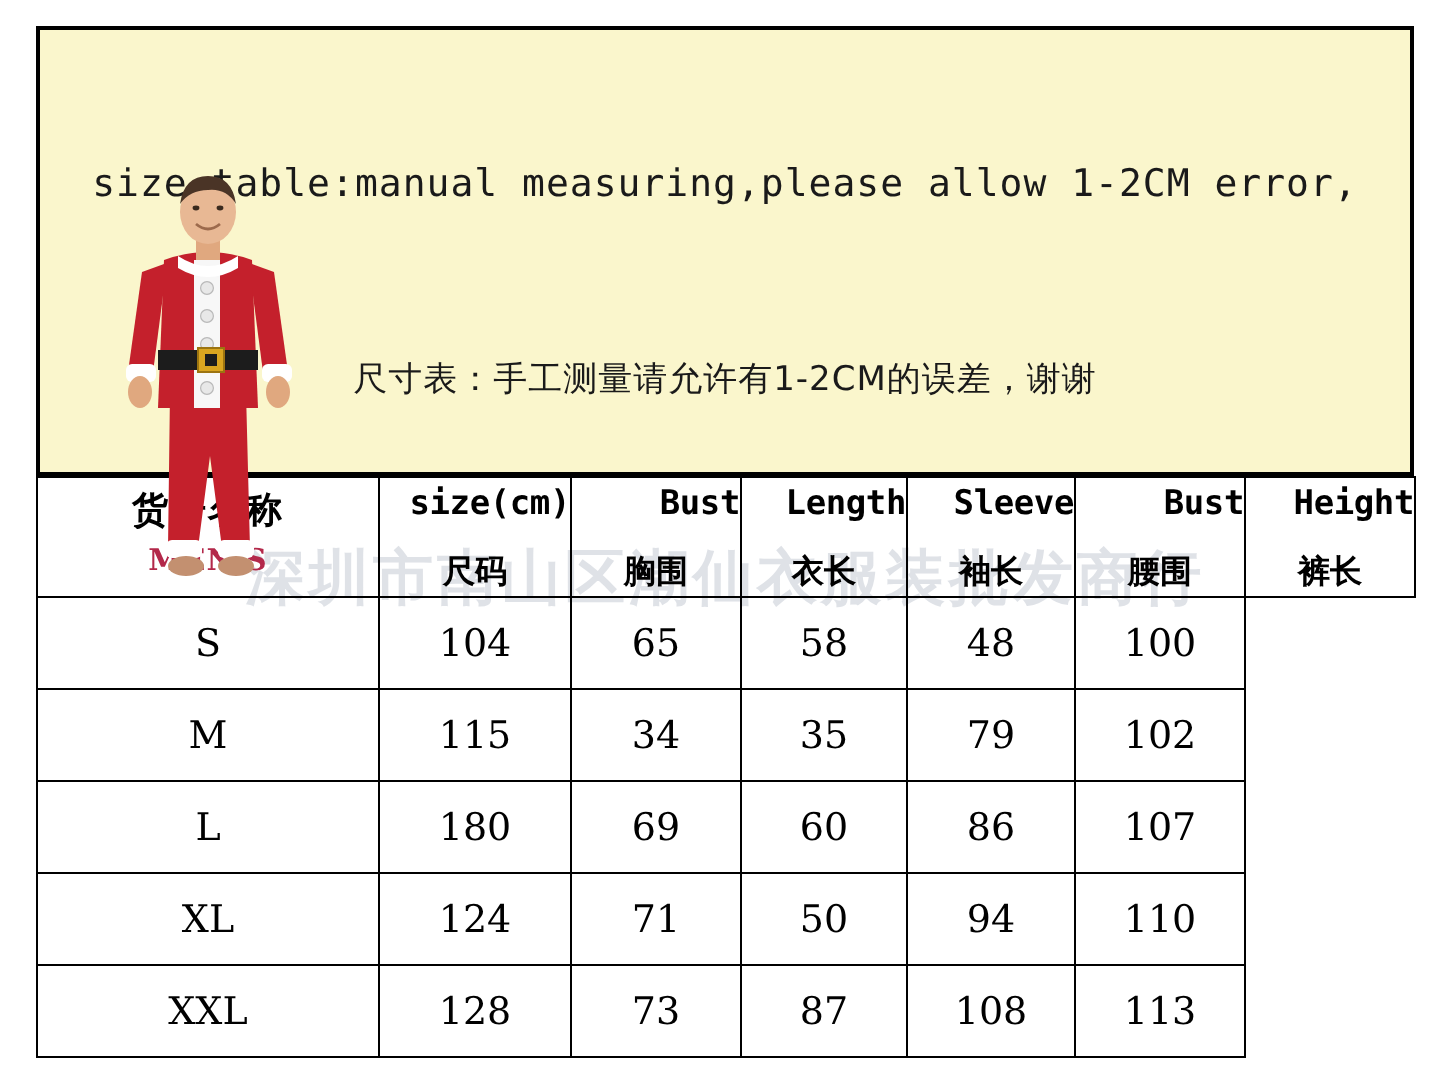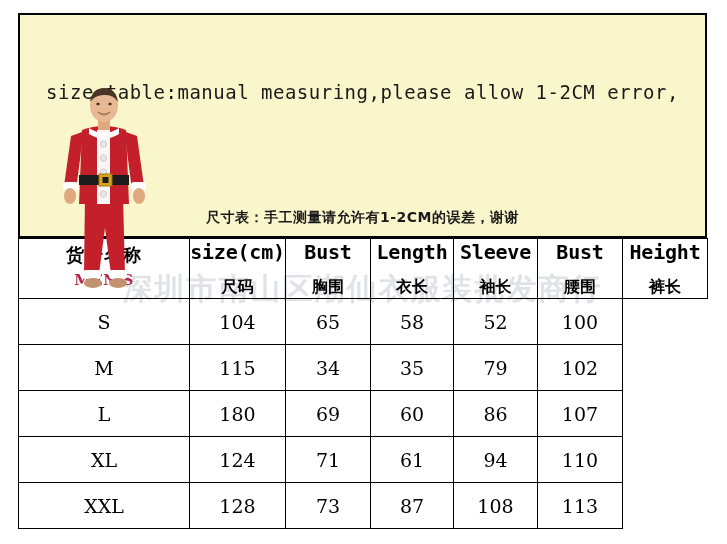--- a/index.html
+++ b/index.html
@@ -52,24 +52,23 @@
   }
   .notice-en2 {
     top: 118px;
     font-family: "DejaVu Sans Mono", monospace;
     font-size: 19px;
     letter-spacing: 0.5px;
   }
   .notice-cn {
     top: 163px;
     font-family: "DejaVu Sans", sans-serif;
-    font-size: 14px;
-    font-weight: bold;
+    font-size: 17px;
+    font-weight: normal;
     letter-spacing: 0.5px;
-    margin-top: 31px;
   }
 
   
   .size-table-wrap {
     position: absolute;
     left: 18px;
     top: 238px;
     width: 689px;
     height: 286px;
   }
@@ -100,23 +99,24 @@
   col.c-waist   { width: 85px; }
   col.c-height  { width: 85px; }
 
   .hdr-cell {
     height: 59px;
     line-height: 1.1;
   }
   .hdr-en {
     display: block;
     font-family: "DejaVu Sans Mono", monospace;
-    font-size: 20px;
+    font-size: 17px;
     color: #000000;
     letter-spacing: -0.2px;
+    text-align: right;
   }
   .hdr-cn {
     display: block;
     font-family: "DejaVu Sans", sans-serif;
     font-size: 16px;
     font-weight: bold;
     color: #000000;
     margin-top: 15px;
   }
 
@@ -299,21 +299,21 @@
           </th>
         </tr>
       </thead>
 
       <tbody>
         <tr>
           <td class="data-cell">S</td>
           <td class="data-cell">104</td>
           <td class="data-cell">65</td>
           <td class="data-cell">58</td>
-          <td class="data-cell">52</td>
+          <td class="data-cell">48</td>
           <td class="data-cell">100</td>
         </tr>
         <tr>
           <td class="data-cell">M</td>
           <td class="data-cell">115</td>
           <td class="data-cell">34</td>
           <td class="data-cell">35</td>
           <td class="data-cell">79</td>
           <td class="data-cell">102</td>
         </tr>
@@ -322,21 +322,21 @@
           <td class="data-cell">180</td>
           <td class="data-cell">69</td>
           <td class="data-cell">60</td>
           <td class="data-cell">86</td>
           <td class="data-cell">107</td>
         </tr>
         <tr>
           <td class="data-cell">XL</td>
           <td class="data-cell">124</td>
           <td class="data-cell">71</td>
-          <td class="data-cell">61</td>
+          <td class="data-cell">50</td>
           <td class="data-cell">94</td>
           <td class="data-cell">110</td>
         </tr>
         <tr>
           <td class="data-cell">XXL</td>
           <td class="data-cell">128</td>
           <td class="data-cell">73</td>
           <td class="data-cell">87</td>
           <td class="data-cell">108</td>
           <td class="data-cell">113</td>

